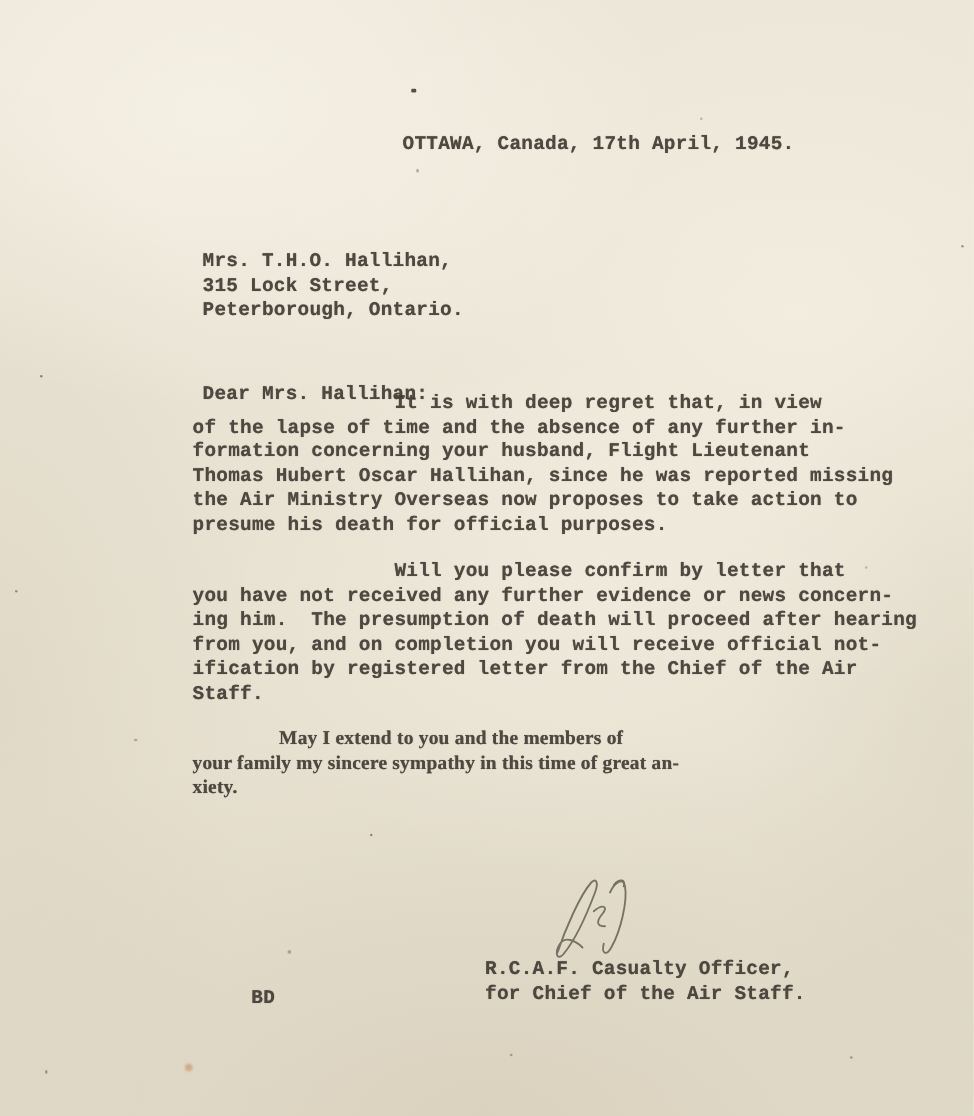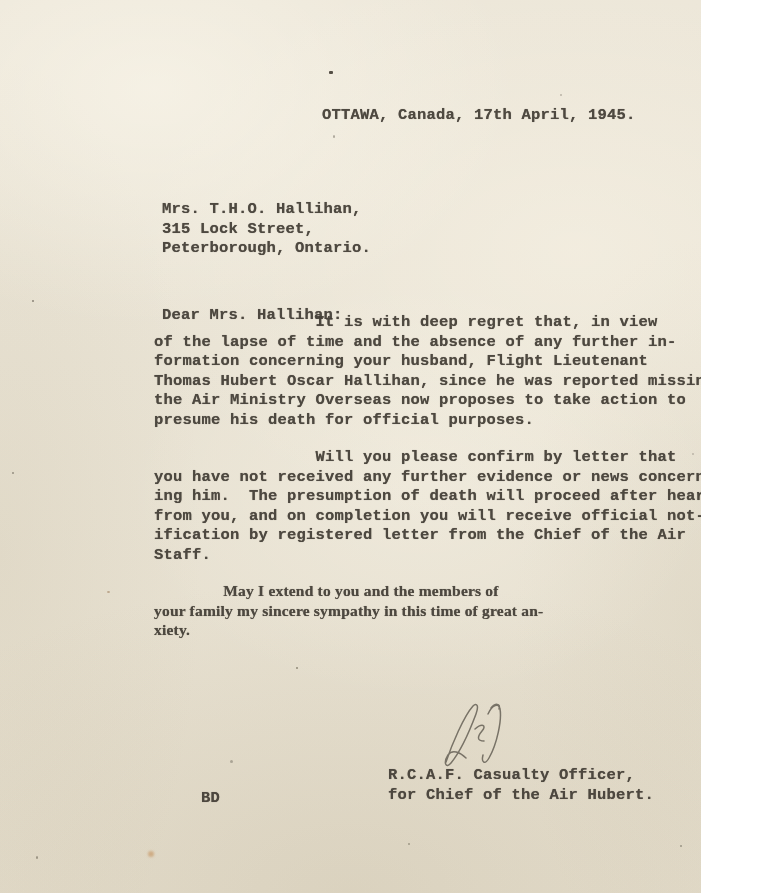--- a/index.html
+++ b/index.html
@@ -1,18 +1,18 @@
 <!DOCTYPE html>
 <html><head>
 <meta charset="utf-8">
 <style>
   html, body { margin: 0; padding: 0; }
   .page {
     position: relative;
-    width: 701px;
+    width: 779px;
     height: 893px;
     overflow: hidden;
     background-color: #e8e2d2;
     background-image:
       radial-gradient(ellipse 520px 340px at 22% 10%, rgba(255,252,242,0.50), rgba(255,252,242,0) 70%),
       radial-gradient(ellipse 620px 420px at 82% 28%, rgba(255,250,238,0.38), rgba(255,250,238,0) 72%),
       radial-gradient(ellipse 420px 300px at 60% 55%, rgba(255,251,240,0.28), rgba(255,251,240,0) 70%),
       radial-gradient(ellipse 760px 420px at 50% 100%, rgba(176,163,134,0.20), rgba(176,163,134,0) 75%),
       radial-gradient(ellipse 260px 640px at 0% 62%, rgba(188,176,148,0.16), rgba(188,176,148,0) 78%),
       radial-gradient(ellipse 240px 500px at 100% 70%, rgba(188,176,148,0.14), rgba(188,176,148,0) 78%),
@@ -111,17 +111,17 @@
   <svg class="signature" viewBox="0 0 80 72" xmlns="http://www.w3.org/2000/svg">
     <g fill="none" stroke="#5b564c" stroke-width="1.5" stroke-linecap="round">
       <path d="M10 62 C16 44 28 16 37 6 C41 2 43 6 40 14 C34 30 24 52 15 63 C10 69 7 63 12 55 C16 49 24 52 30 58"></path>
       <path d="M39 29 C46 23 51 25 46 31 C41 37 41 41 48 41"></path>
       <path d="M52 14 C56 5 63 2 64 9 C66 20 61 44 53 58 C49 65 45 63 47 55"></path>
       <path d="M55 8 C59 3 65 3 63 9"></path>
     </g>
   </svg>
 
   <div class="typed signoff">R.C.A.F. Casualty Officer,
-for Chief of the Air Hubert.</div>
+for Chief of the Air Staff.</div>
 
   <div class="typed initials">BD</div>
 
 </div>
 
 </body></html>

